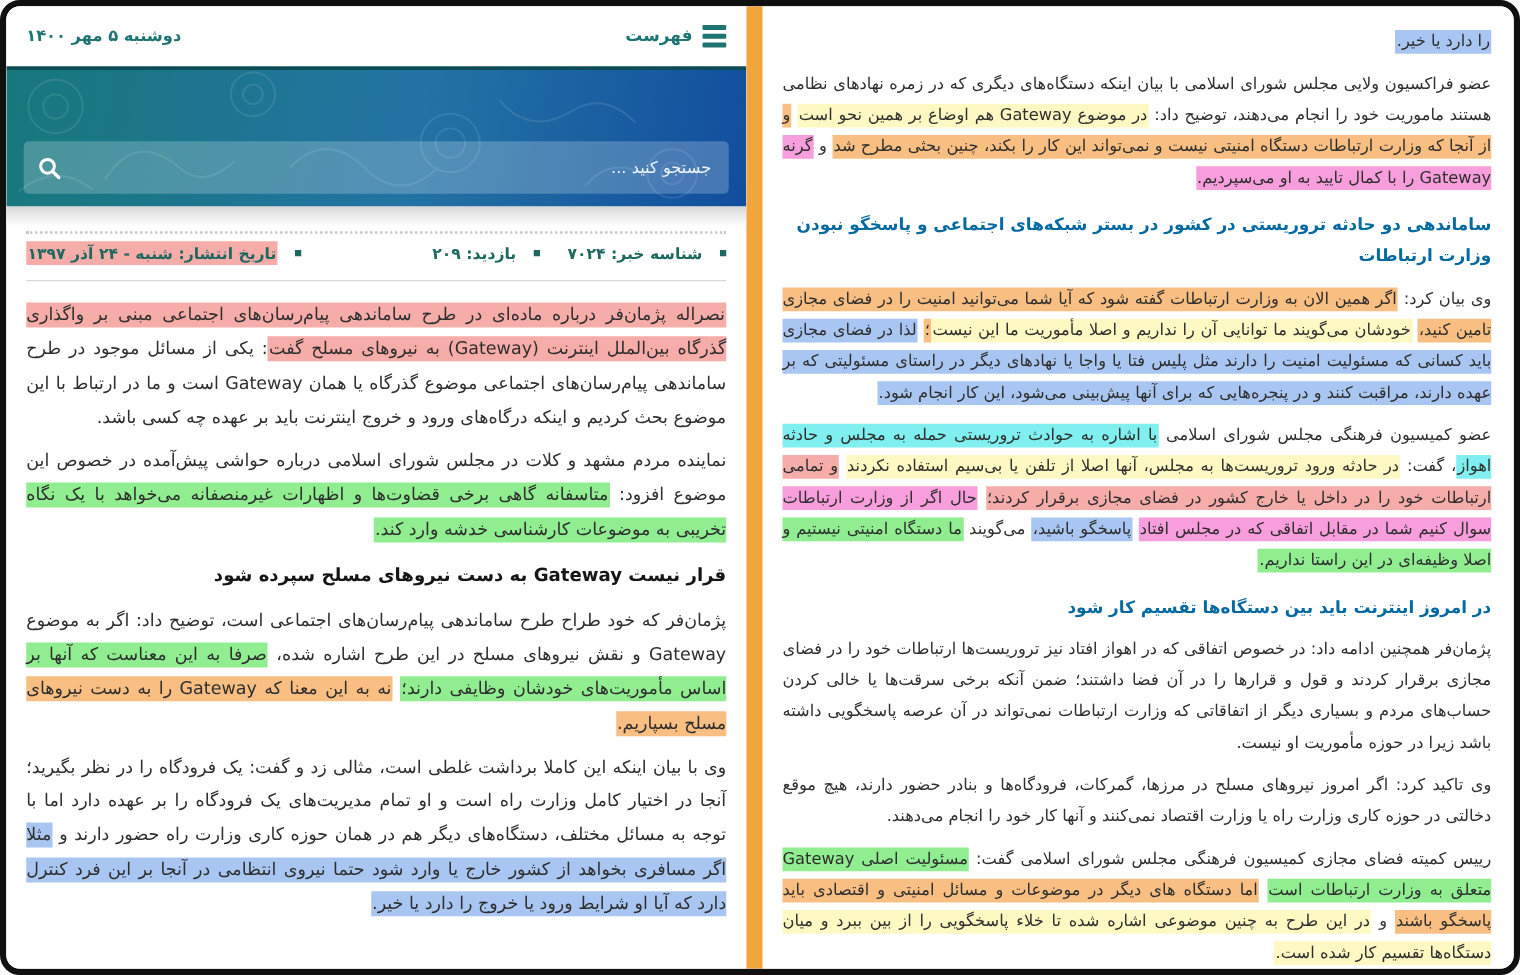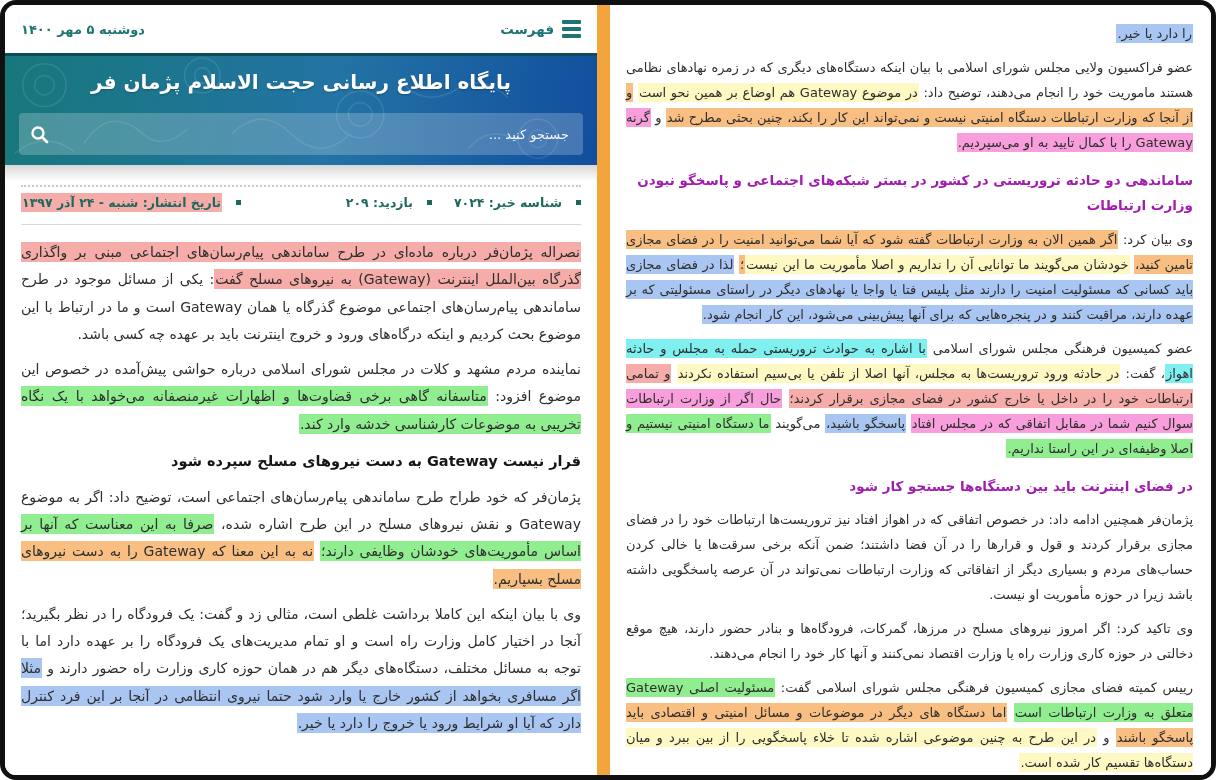--- a/index.html
+++ b/index.html
@@ -45,21 +45,21 @@
   .meta-item { display:flex; align-items:center; gap:14px; }
   .bullet { width:5px; height:5px; background:#1d685f; display:inline-block; flex:0 0 5px; }
   .rule { border:none; border-top:1px solid #d8d8d8; margin:12px 16px 6px; }
 
   
   .article-body { padding:0 16px; }
   .blk-h1 { font-size:19px; font-weight:bold; color:#151515; line-height:1.95; text-align:right; margin:6px 0 4px; }
   .page-right .blk-p { font-size:14px; color:#2e2e2e; line-height:1.95; text-align:justify; margin:8px 0; }
   .page-right .blk-h3 { font-size:14.5px; font-weight:bold; color:#151515; line-height:1.9; text-align:right; margin:10px 0 2px; }
   .page-left .blk-p { font-size:13px; color:#2e2e2e; line-height:1.92; text-align:justify; margin:9px 0; }
-  .page-left .blk-h3 { font-size:13.5px; font-weight:bold; color:#a21caf; line-height:1.9; text-align:right; margin:12px 0 6px; }
+  .page-left .blk-h3 { font-size:13.5px; font-weight:bold; color:#0369a1; line-height:1.9; text-align:right; margin:12px 0 6px; }
   .blk-p.align-right { text-align:right; }
 
   
   .hl { padding:2px 1px; }
   .hl-pink    { background:#f6ada9; }
   .hl-orange  { background:#f8be82; }
   .hl-green   { background:#90ee90; }
   .hl-yellow  { background:#fef9c3; }
   .hl-blue    { background:#a9c6f2; }
   .hl-cyan    { background:#7fefef; }
@@ -70,21 +70,21 @@
 
 <div class="frame">
 
   <div class="page-left" dir="rtl">
     <div id="left-body">
         <div class="blk-p align-right"><span class="hl hl-blue">را دارد یا خیر.</span></div>
         <div class="blk-p"><span>عضو فراکسیون ولایی مجلس شورای اسلامی با بیان اینکه دستگاه‌های دیگری که در زمره نهادهای نظامی هستند ماموریت خود را انجام می‌دهند، توضیح داد: </span><span class="hl hl-yellow">در موضوع Gateway هم اوضاع بر همین نحو است</span><span> </span><span class="hl hl-orange">و از آنجا که وزارت ارتباطات دستگاه امنیتی نیست و نمی‌تواند این کار را بکند، چنین بحثی مطرح شد</span><span> و </span><span class="hl hl-magenta">گرنه Gateway را با کمال تایید به او می‌سپردیم.</span></div>
         <div class="blk-h3"><span>ساماندهی دو حادثه تروریستی در کشور در بستر شبکه‌های اجتماعی و پاسخگو نبودن وزارت ارتباطات</span></div>
         <div class="blk-p"><span>وی بیان کرد: </span><span class="hl hl-orange">اگر همین الان به وزارت ارتباطات گفته شود که آیا شما می‌توانید امنیت را در فضای مجازی تامین کنید،</span><span> </span><span class="hl hl-yellow">خودشان می‌گویند ما توانایی آن را نداریم و اصلا مأموریت ما این نیست</span><span class="hl hl-orange">؛</span><span> </span><span class="hl hl-blue">لذا در فضای مجازی باید کسانی که مسئولیت امنیت را دارند مثل پلیس فتا یا واجا یا نهادهای دیگر در راستای مسئولیتی که بر عهده دارند، مراقبت کنند و در پنجره‌هایی که برای آنها پیش‌بینی می‌شود، این کار انجام شود.</span></div>
         <div class="blk-p"><span>عضو کمیسیون فرهنگی مجلس شورای اسلامی </span><span class="hl hl-cyan">با اشاره به حوادث تروریستی حمله به مجلس و حادثه اهواز</span><span>، گفت: </span><span class="hl hl-yellow">در حادثه ورود تروریست‌ها به مجلس، آنها اصلا از تلفن یا بی‌سیم استفاده نکردند</span><span> </span><span class="hl hl-pink">و تمامی ارتباطات خود را در داخل یا خارج کشور در فضای مجازی برقرار کردند؛</span><span> </span><span class="hl hl-magenta">حال اگر از وزارت ارتباطات سوال کنیم شما در مقابل اتفاقی که در مجلس افتاد</span><span> </span><span class="hl hl-blue">پاسخگو باشید،</span><span> می‌گویند </span><span class="hl hl-green">ما دستگاه امنیتی نیستیم و اصلا وظیفه‌ای در این راستا نداریم.</span></div>
-        <div class="blk-h3"><span>در فضای اینترنت باید بین دستگاه‌ها جستجو کار شود</span></div>
+        <div class="blk-h3"><span>در امروز اینترنت باید بین دستگاه‌ها تقسیم کار شود</span></div>
         <div class="blk-p"><span>پژمان‌فر همچنین ادامه داد: در خصوص اتفاقی که در اهواز افتاد نیز تروریست‌ها ارتباطات خود را در فضای مجازی برقرار کردند و قول و قرارها را در آن فضا داشتند؛ ضمن آنکه برخی سرقت‌ها یا خالی کردن حساب‌های مردم و بسیاری دیگر از اتفاقاتی که وزارت ارتباطات نمی‌تواند در آن عرصه پاسخگویی داشته باشد زیرا در حوزه مأموریت او نیست.</span></div>
         <div class="blk-p"><span>وی تاکید کرد: اگر امروز نیروهای مسلح در مرزها، گمرکات، فرودگاه‌ها و بنادر حضور دارند، هیچ موقع دخالتی در حوزه کاری وزارت راه یا وزارت اقتصاد نمی‌کنند و آنها کار خود را انجام می‌دهند.</span></div>
         <div class="blk-p"><span>رییس کمیته فضای مجازی کمیسیون فرهنگی مجلس شورای اسلامی گفت: </span><span class="hl hl-green">مسئولیت اصلی Gateway متعلق به وزارت ارتباطات است</span><span> </span><span class="hl hl-orange">اما دستگاه های دیگر در موضوعات و مسائل امنیتی و اقتصادی باید پاسخگو باشند</span><span> و </span><span class="hl hl-yellow">در این طرح به چنین موضوعی اشاره شده تا خلاء پاسخگویی را از بین ببرد و میان دستگاه‌ها تقسیم کار شده است.</span></div>
       </div>
   </div>
 
   <div class="divider"></div>
 
   <div class="page-right" dir="rtl">
 
@@ -111,21 +111,20 @@
           <path d="M230 80 q 30 -30 60 0 q 30 30 60 0"></path>
           <circle cx="360" cy="60" r="24"></circle>
             <circle cx="360" cy="60" r="12"></circle>
           <path d="M400 25 q 25 30 60 8 q 25 -15 50 10"></path>
           <circle cx="540" cy="85" r="20"></circle>
             <circle cx="540" cy="85" r="9"></circle>
           <path d="M10 100 q 30 -25 60 -2"></path>
           <path d="M470 95 q 20 -25 50 -8"></path>
         </g>
       </svg>
-      <div class="banner-title">پایگاه اطلاع رسانی حجت الاسلام پژمان فر</div>
       <div class="search-wrap">
         <input class="search-input" type="text" placeholder="جستجو کنید ..." style="">
         <span class="search-icon">
           <svg width="19" height="19" viewBox="0 0 19 19">
             <circle cx="8" cy="8" r="5.5" fill="none" stroke="#ffffff" stroke-width="2.4"></circle>
             <line x1="12.5" y1="12.5" x2="17" y2="17" stroke="#ffffff" stroke-width="2.8" stroke-linecap="round"></line>
           </svg>
         </span>
       </div>
     </div>

